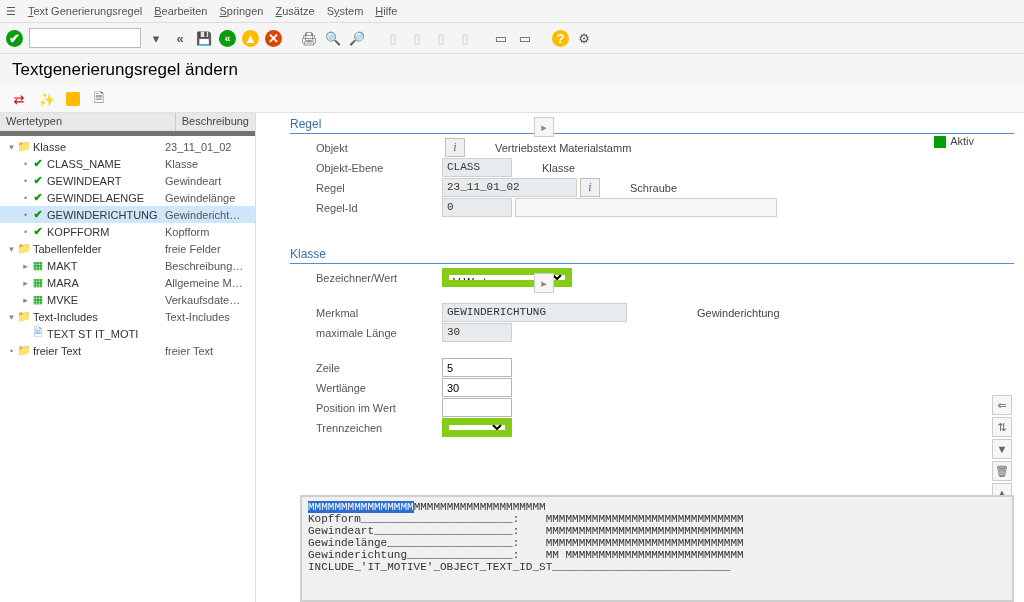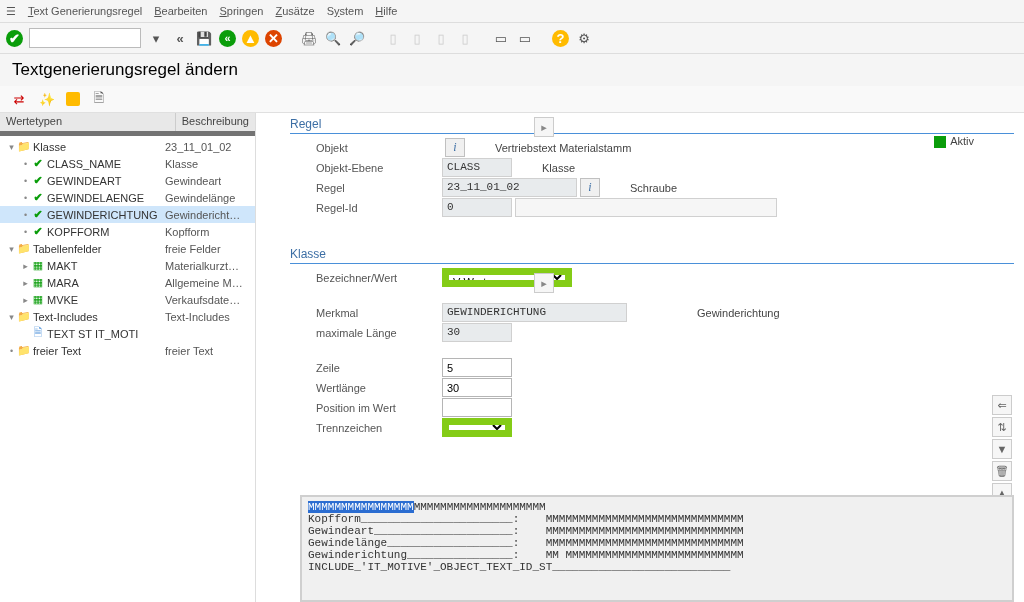--- a/index.html
+++ b/index.html
@@ -156,21 +156,21 @@
           <span class="tog">▾</span>
           <span class="ic"><span class="folder">📁</span></span>
           <span class="lbl" style="width:132px">Tabellenfelder</span>
           <span class="desc">freie Felder</span>
         </div>
         <div class="tree-row">
           <span class="ind" style="width:14px"></span>
           <span class="tog">▸</span>
           <span class="ic"><span class="tbl">▦</span></span>
           <span class="lbl" style="width:118px">MAKT</span>
-          <span class="desc">Materialkurzt…</span>
+          <span class="desc">Beschreibung…</span>
         </div>
         <div class="tree-row">
           <span class="ind" style="width:14px"></span>
           <span class="tog">▸</span>
           <span class="ic"><span class="tbl">▦</span></span>
           <span class="lbl" style="width:118px">MARA</span>
           <span class="desc">Allgemeine M…</span>
         </div>
         <div class="tree-row">
           <span class="ind" style="width:14px"></span>

